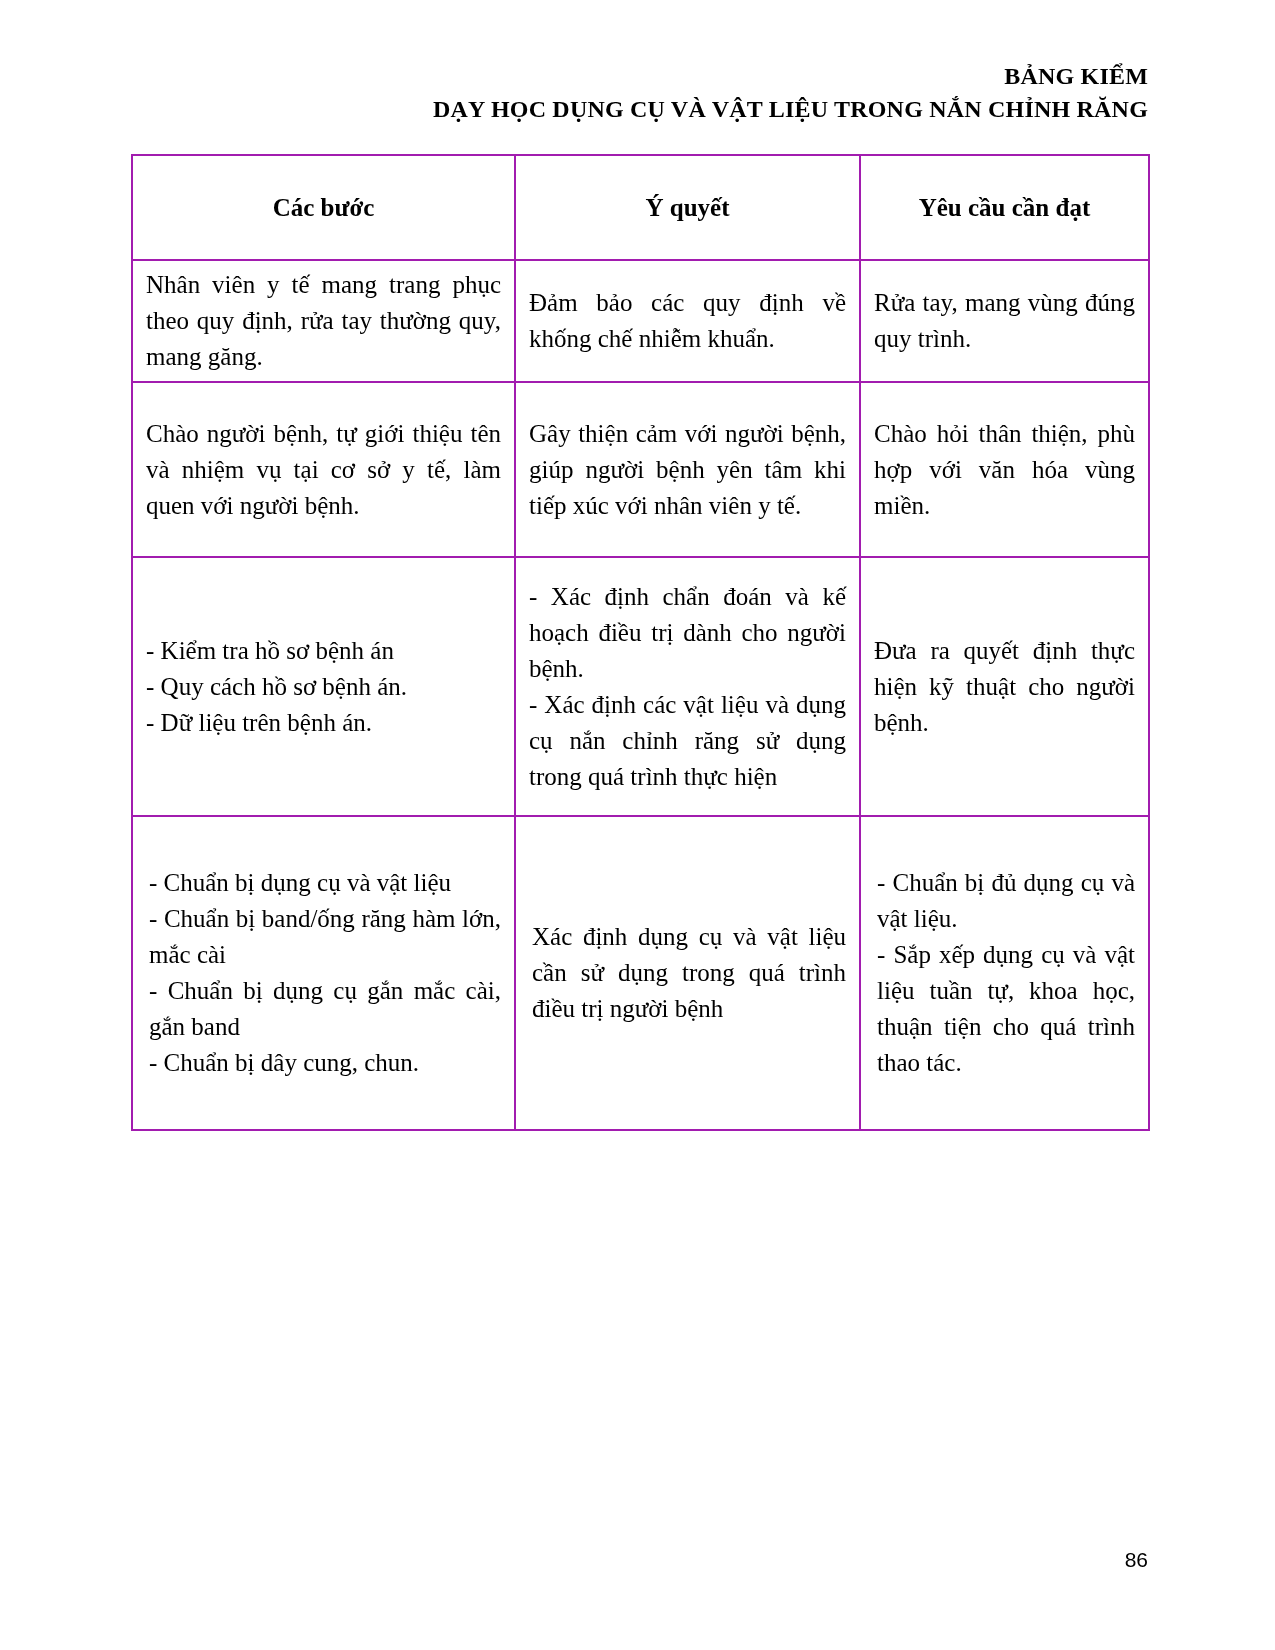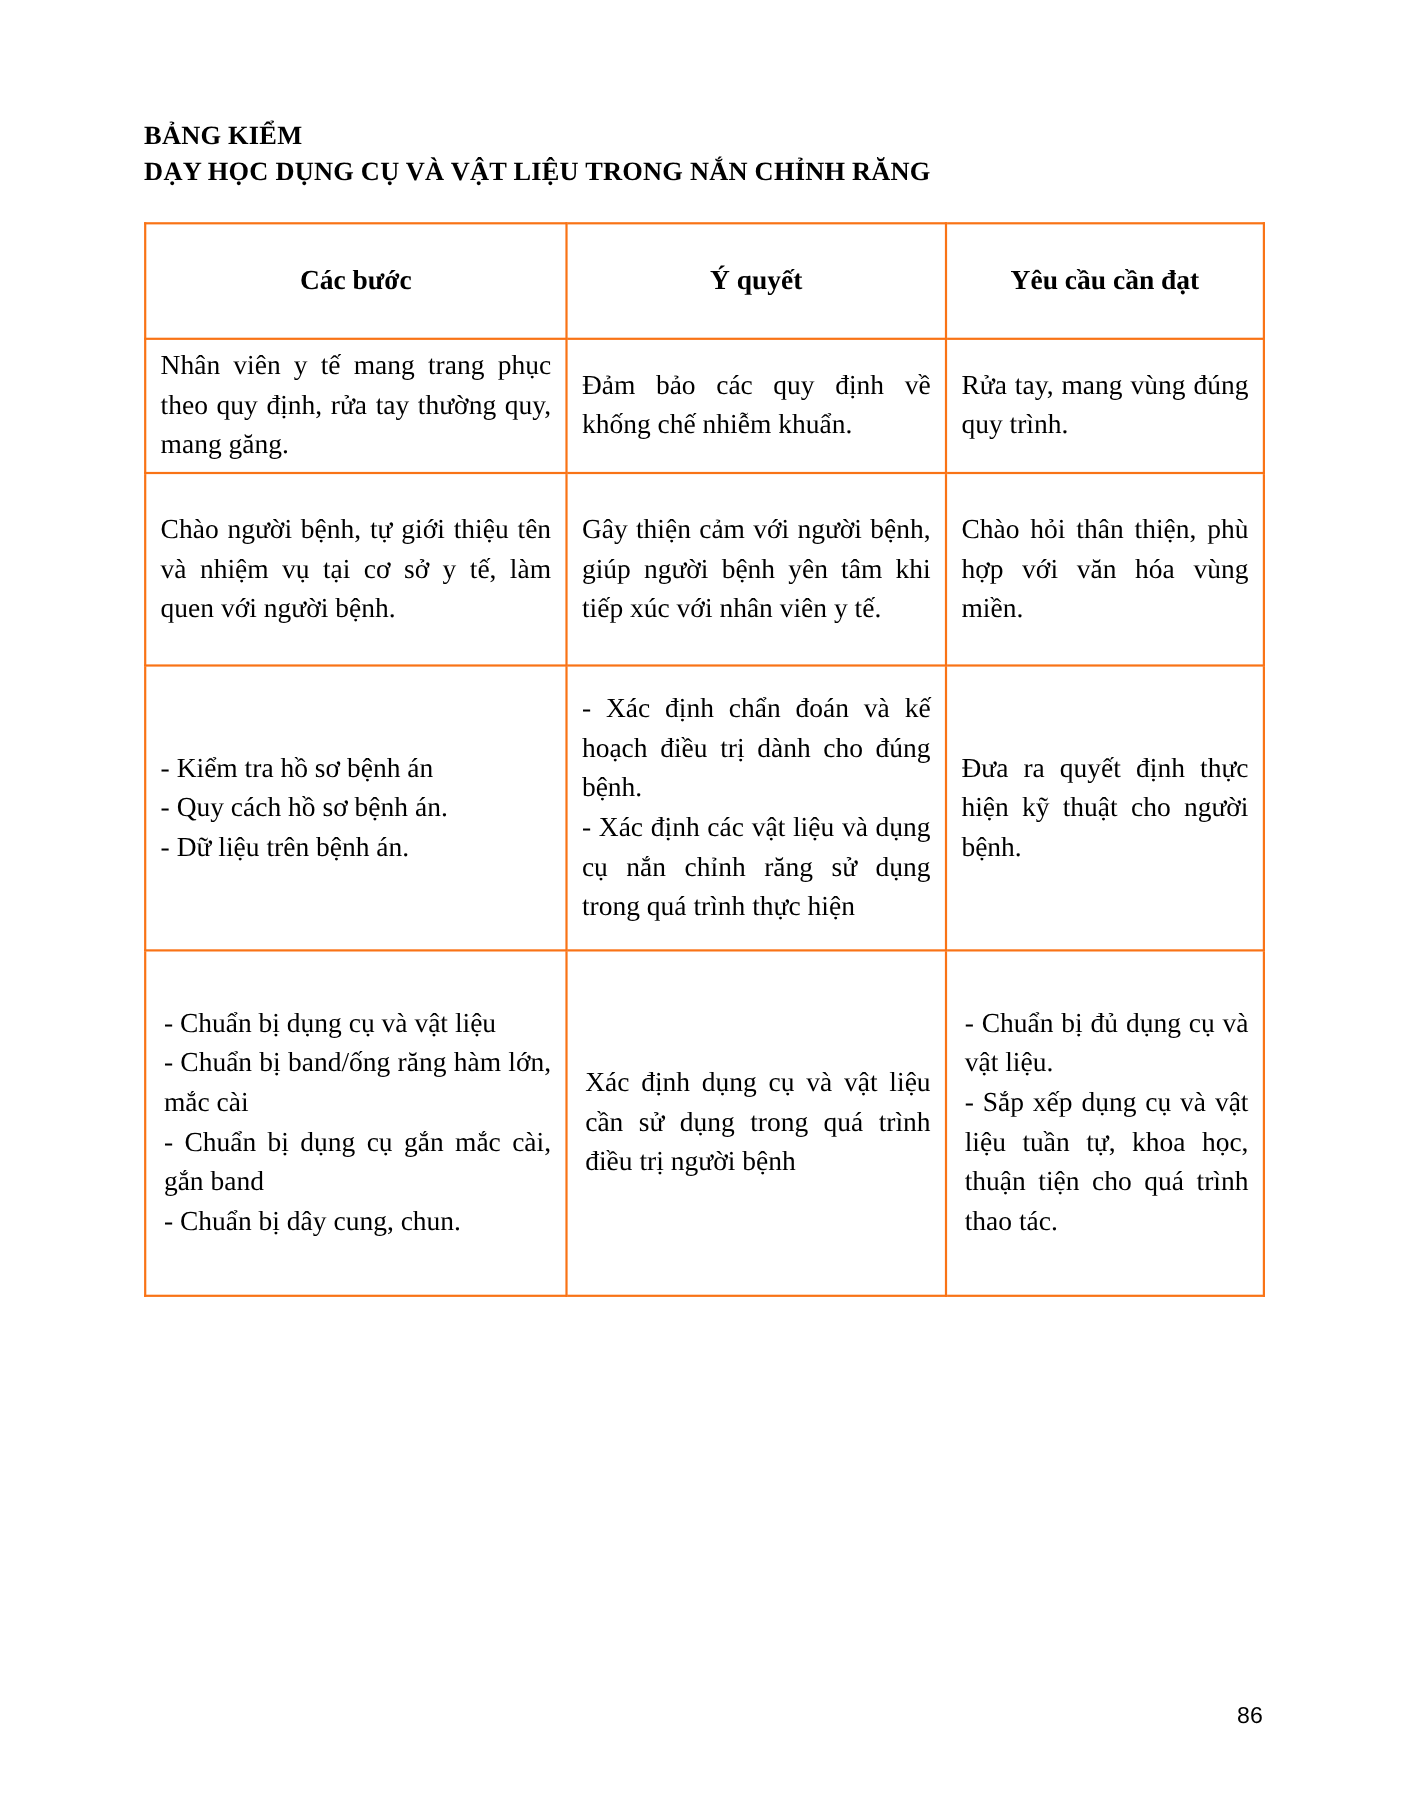--- a/index.html
+++ b/index.html
@@ -12,39 +12,39 @@
     color: #000000;
   }
   .page {
     position: absolute;
     left: 131px;
     top: 0;
     width: 1017px;
     height: 1650px;
   }
   .doc-title {
-    margin-top: 108px;
-    text-align: left;
+    margin-top: 60px;
+    text-align: right;
     font-weight: bold;
     font-size: 24px;
     line-height: 33px;
     letter-spacing: 0.2px;
   }
   table.checklist {
     margin-top: 28px;
     width: 1017px;
     border-collapse: collapse;
     table-layout: fixed;
   }
   table.checklist col.c1 { width: 383px; }
   table.checklist col.c2 { width: 345px; }
   table.checklist col.c3 { width: 289px; }
   table.checklist th,
   table.checklist td {
-    border: 2px solid #f97316;
+    border: 2px solid #a21caf;
     vertical-align: middle;
     font-size: 25px;
   }
   table.checklist th {
     height: 105px;
     text-align: center;
     font-weight: bold;
     padding: 6px 10px;
   }
   table.checklist td {
@@ -100,21 +100,21 @@
       </tr>
       <tr>
         <td>Chào người bệnh, tự giới thiệu tên và nhiệm vụ tại cơ sở y tế, làm quen với người bệnh.</td>
         <td>Gây thiện cảm với người bệnh, giúp người bệnh yên tâm khi tiếp xúc với nhân viên y tế.</td>
         <td>Chào hỏi thân thiện, phù hợp với văn hóa vùng miền.</td>
       </tr>
       <tr>
         <td class="indent">- Kiểm tra hồ sơ bệnh án
 - Quy cách hồ sơ bệnh án.
 - Dữ liệu trên bệnh án.</td>
-        <td>- Xác định chẩn đoán và kế hoạch điều trị dành cho đúng bệnh.
+        <td>- Xác định chẩn đoán và kế hoạch điều trị dành cho người bệnh.
 - Xác định các vật liệu và dụng cụ nắn chỉnh răng sử dụng trong quá trình thực hiện</td>
         <td>Đưa ra quyết định thực hiện kỹ thuật cho người bệnh.</td>
       </tr>
       <tr>
         <td>- Chuẩn bị dụng cụ và vật liệu
 - Chuẩn bị band/ống răng hàm lớn, mắc cài
 - Chuẩn bị dụng cụ gắn mắc cài, gắn band
 - Chuẩn bị dây cung, chun.</td>
         <td>Xác định dụng cụ và vật liệu cần sử dụng trong quá trình điều trị người bệnh</td>
         <td>- Chuẩn bị đủ dụng cụ và vật liệu.

